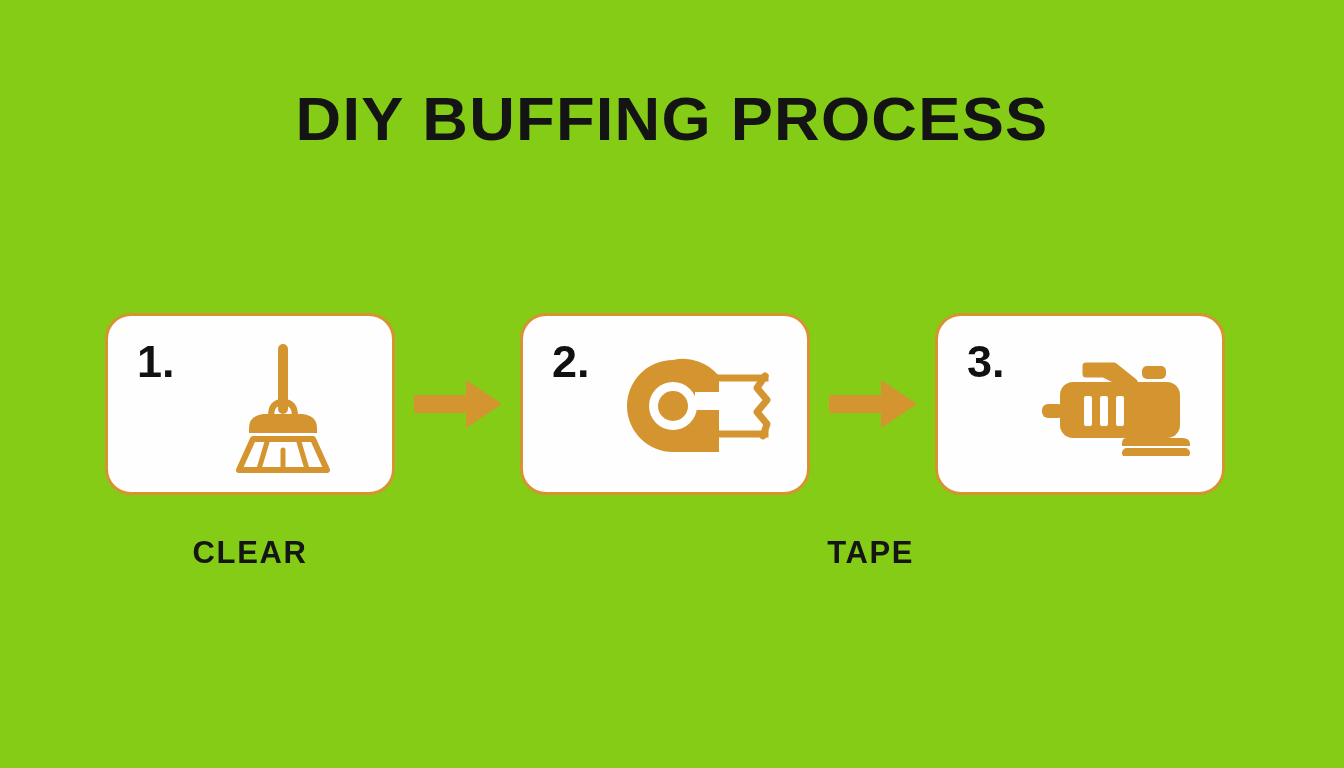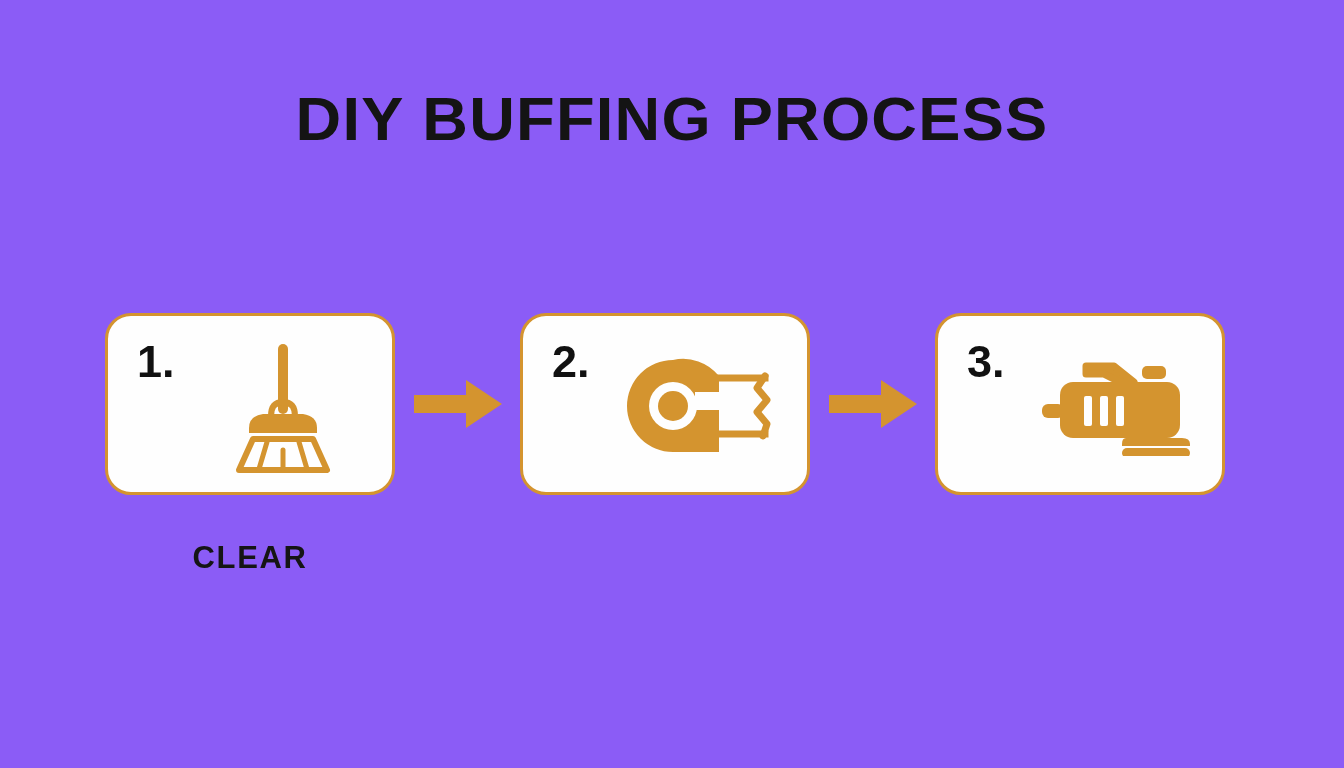--- a/index.html
+++ b/index.html
@@ -12,21 +12,21 @@
     height: 768px;
     background: #fdfdfd;
     font-family: "Liberation Sans", sans-serif;
     overflow: hidden;
     position: relative;
   }
 
   .poster {
     position: absolute;
     inset: 0;
-    background: #8b5cf6;
+    background: #84cc16;
   }
 
   
   .title {
     position: absolute;
     top: 84px;
     left: 0;
     width: 1344px;
     text-align: center;
     font-size: 62px;
@@ -108,21 +108,21 @@
   .arrow svg { display: block; }
 
   
   .labels {
     position: absolute;
     top: 528px;
     left: 105px;
     width: 1120px;
     height: 50px;
     display: flex;
-    align-items: flex-end;
+    align-items: center;
     justify-content: space-between;
   }
   .label {
     flex: 0 0 290px;
     width: 290px;
     text-align: center;
     font-size: 31px;
     line-height: 40px;
     font-weight: 700;
     letter-spacing: 1.6px;
@@ -224,16 +224,17 @@
           </svg>
         </span>
       </div>
     </div>
 
   </div>
 
   <div class="labels">
     <div class="label">CLEAR</div>
     <div class="label-gap"></div>
+    <div class="label">TAPE</div>
     <div class="label-gap"></div>
   </div>
 
 </div>
 
 </body></html>

